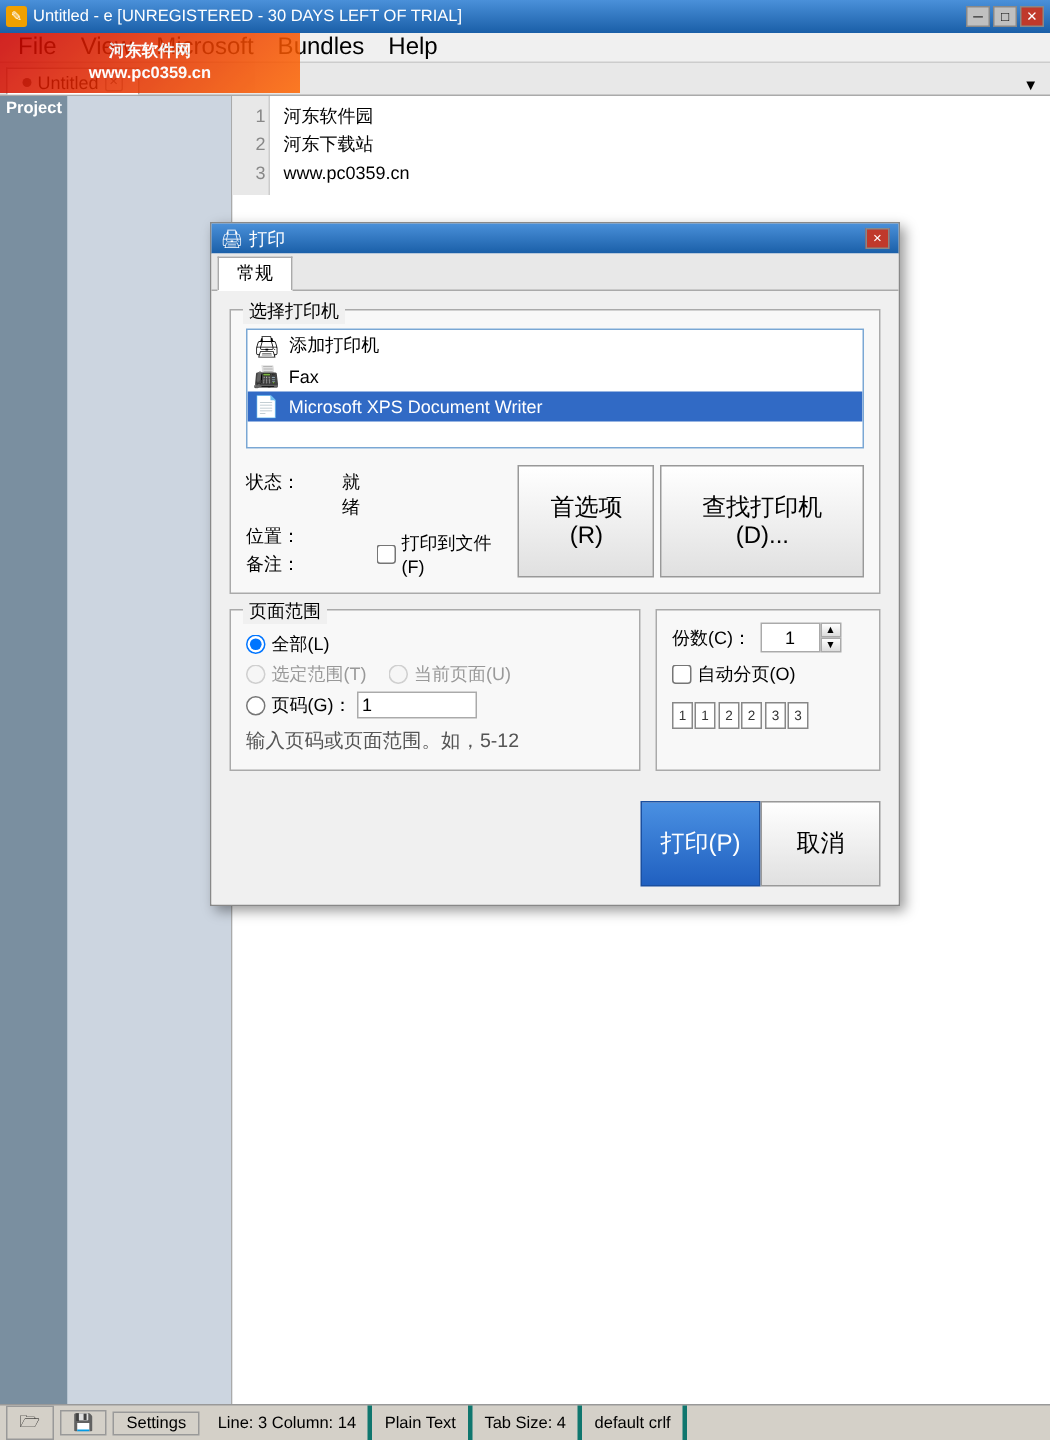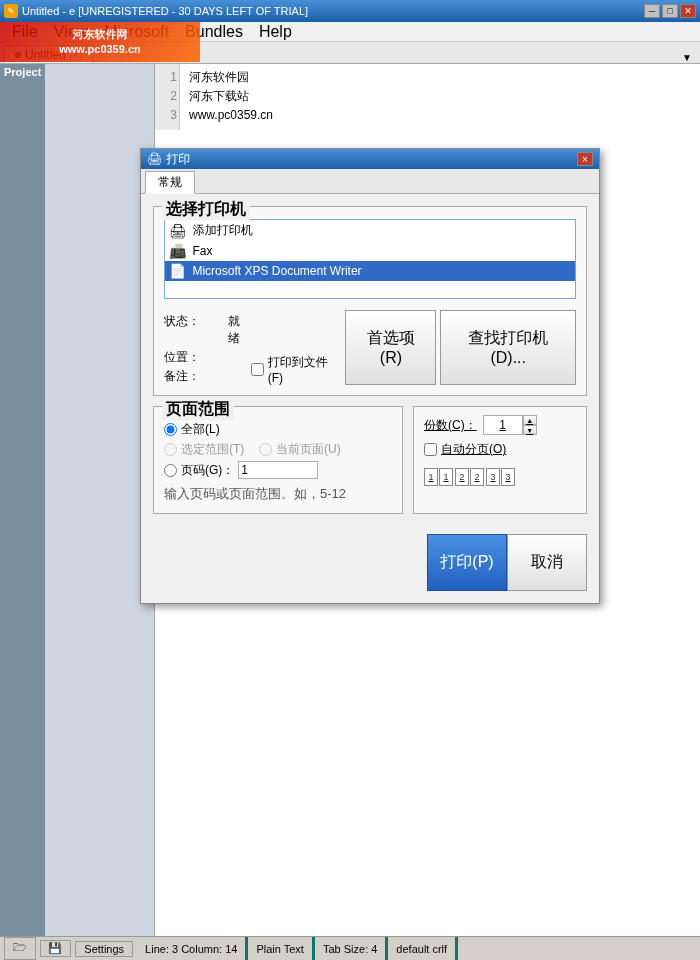--- a/index.html
+++ b/index.html
@@ -300,23 +300,22 @@
       margin-bottom: 10px;
       position: relative;
       background: #f8f8f8;
     }
     .section-legend {
       position: absolute;
       top: -8px;
       left: 8px;
       background: #f0f0f0;
       padding: 0 4px;
-      font-size: 16px;
+      font-size: 12px;
       color: #000;
-      font-weight: bold;
     }
 
     
     .printer-list {
       border: 1px solid #7aa7d4;
       background: #fff;
       height: 80px;
       overflow-y: auto;
       margin-top: 4px;
     }
@@ -382,22 +381,21 @@
 
     
     .dialog-two-col {
       display: flex;
       gap: 10px;
     }
     .dialog-left-col {
       flex: 1;
     }
     .dialog-right-col {
-      width: 174px;
-      text-decoration: underline;
+      width: 150px;
     }
 
     
     .radio-group {
       display: flex;
       flex-direction: column;
       gap: 3px;
       padding-top: 6px;
     }
     .radio-row {

